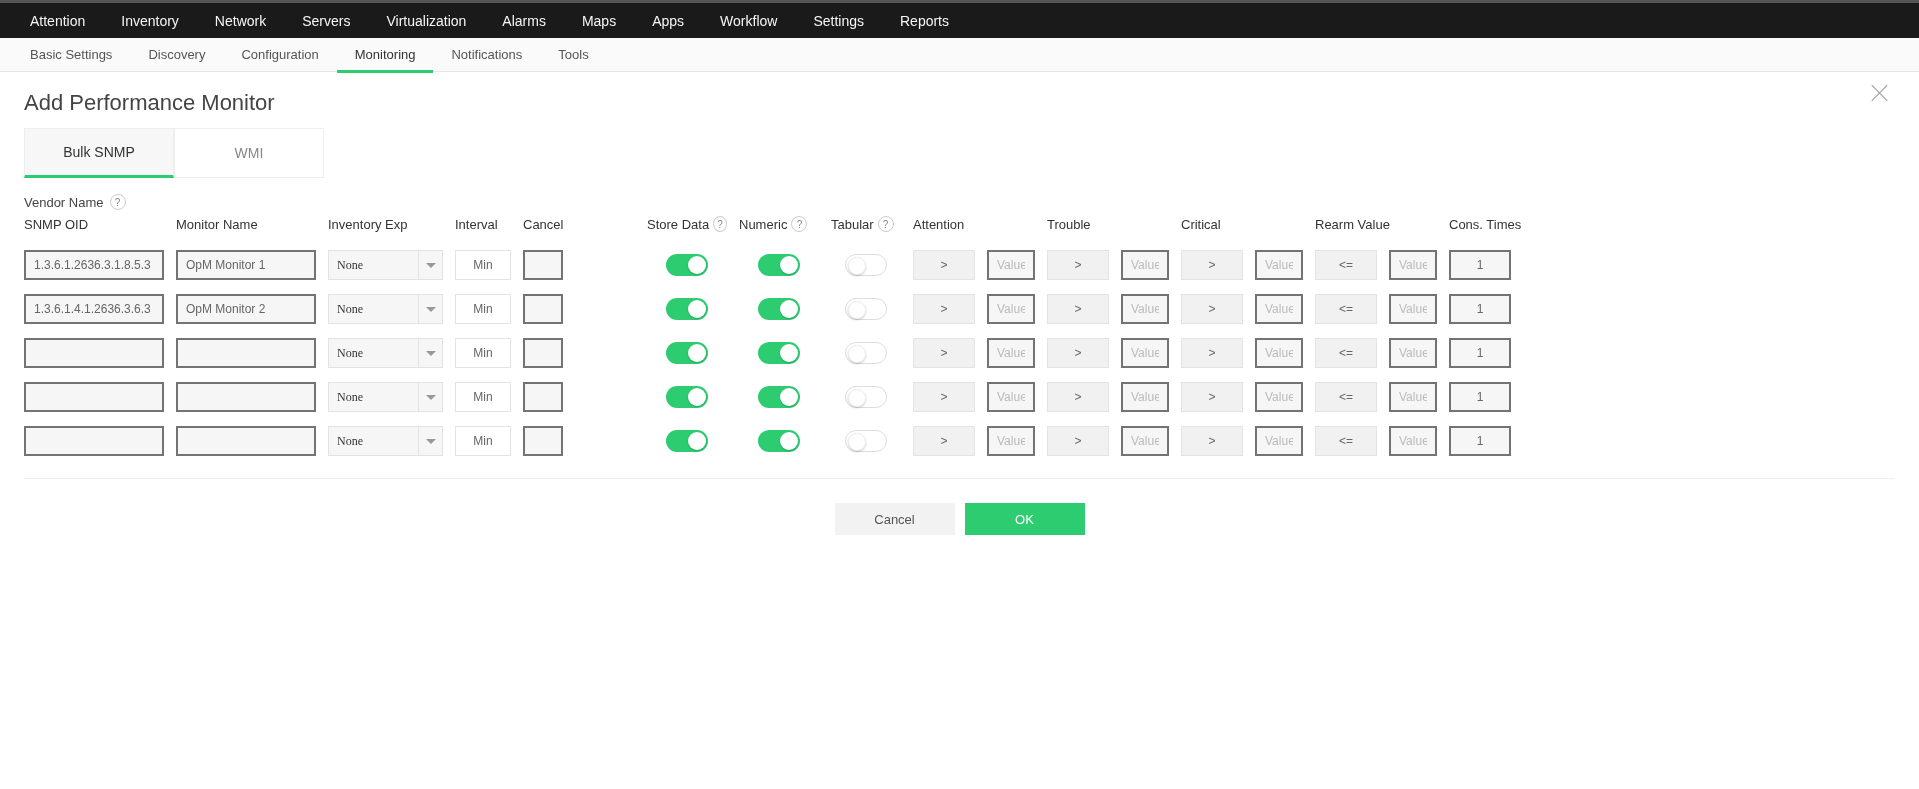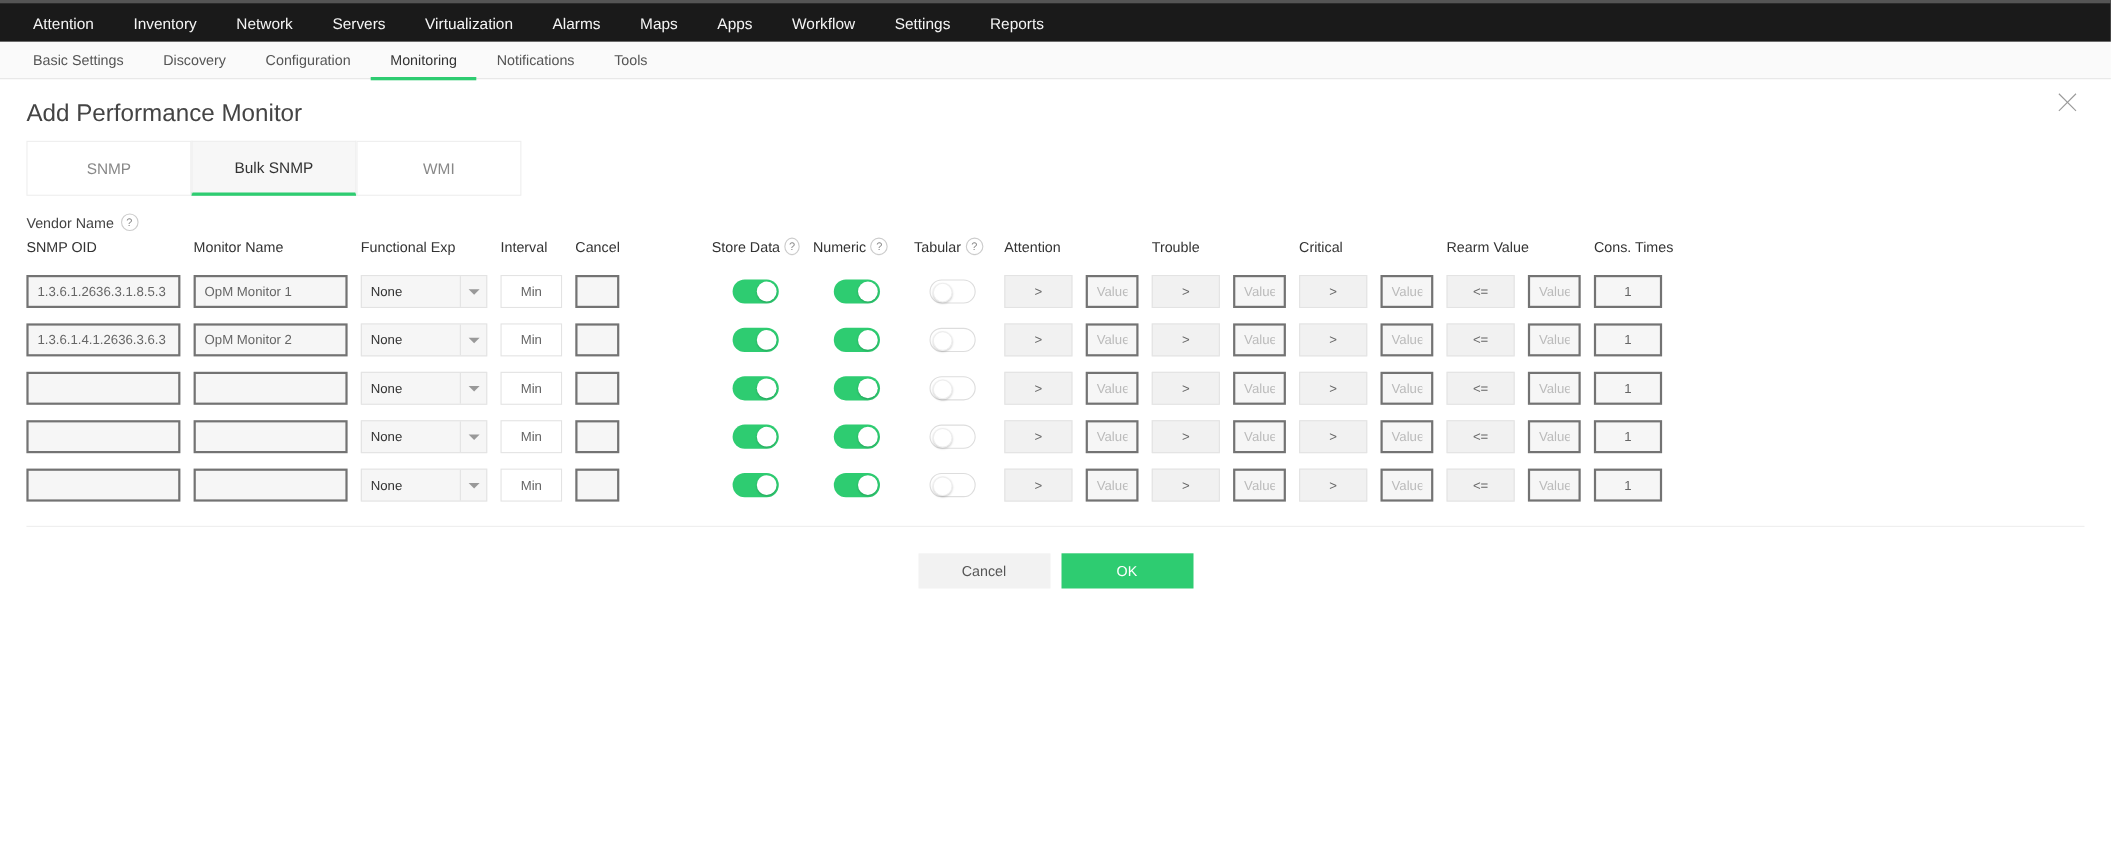--- a/index.html
+++ b/index.html
@@ -42,21 +42,21 @@
 
 
 .grid { width:100%; }
 .grid-header, .grid-row { display:grid; grid-template-columns: 140px 140px 115px 56px 40px 60px 80px 80px 70px 62px 48px 62px 48px 62px 48px 62px 48px 62px 36px; gap:12px; align-items:center; }
 .grid-header { margin-bottom:18px; }
 .grid-header .hcell { font-size:13px; color:#333; display:flex; align-items:center; gap:4px; white-space:nowrap; }
 .grid-row { margin-bottom:14px; }
 .input-box { height:30px; border:2px solid #737373; background:#f6f6f6; padding:0 8px; font-size:12px; color:#666; width:100%; }
 .input-box::placeholder { color:#bbb; }
 .input-small { text-align:center; }
-.func-select { position:relative; height:30px; border:1px solid #e3e3e3; background:#f6f6f6; display:flex; align-items:center; padding:0 8px; font-size:12px; }
+.func-select { position:relative; height:30px; border:1px solid #e3e3e3; background:#f6f6f6; display:flex; align-items:center; padding:0 8px; font-size:12px;font-family:Liberation Serif, serif; }
 .func-select .select-caret { width:24px; }
 .interval-box { height:30px; border:1px solid #e3e3e3; background:#fff; display:flex; align-items:center; justify-content:center; font-size:12px; color:#666; }
 
 .toggle { width:42px; height:22px; border-radius:12px; position:relative; cursor:pointer; }
 .toggle.on { background:#2ecc71; }
 .toggle.off { background:#fff; border:1px solid #ddd; }
 .toggle .knob { width:18px; height:18px; border-radius:50%; background:#fff; position:absolute; top:2px; box-shadow:0 1px 2px rgba(0,0,0,.2); }
 .toggle.on .knob { right:2px; }
 .toggle.off .knob { left:2px; background:#fff; border:1px solid #eee; }
 
@@ -87,37 +87,36 @@
     <div class="nav-item active">Monitoring</div>
     <div class="nav-item">Notifications</div>
     <div class="nav-item">Tools</div>
   </div>
 
 <div class="page">
   <div class="close-x"></div>
   <div class="page-title">Add Performance Monitor</div>
 
   <div class="tabs">
-      <div class="tab">SNMP</div>
       <div class="tab active">Bulk SNMP</div>
       <div class="tab">WMI</div>
     </div>
 
   <div>
     <div class="field-label">
       <span>Vendor Name</span>
       <span class="help-icon">?</span>
     </div>
   </div>
 
   <div class="grid">
     <div class="grid-header">
       <div class="hcell">SNMP OID</div>
       <div class="hcell">Monitor Name</div>
-      <div class="hcell">Functional Exp</div>
+      <div class="hcell">Inventory Exp</div>
       <div class="hcell">Interval</div>
       <div class="hcell">Cancel</div>
       <div></div>
       <div class="hcell">
           <span>Store Data</span>
           <span class="help-icon">?</span>
         </div>
       <div class="hcell">
           <span>Numeric</span>
           <span class="help-icon">?</span>

